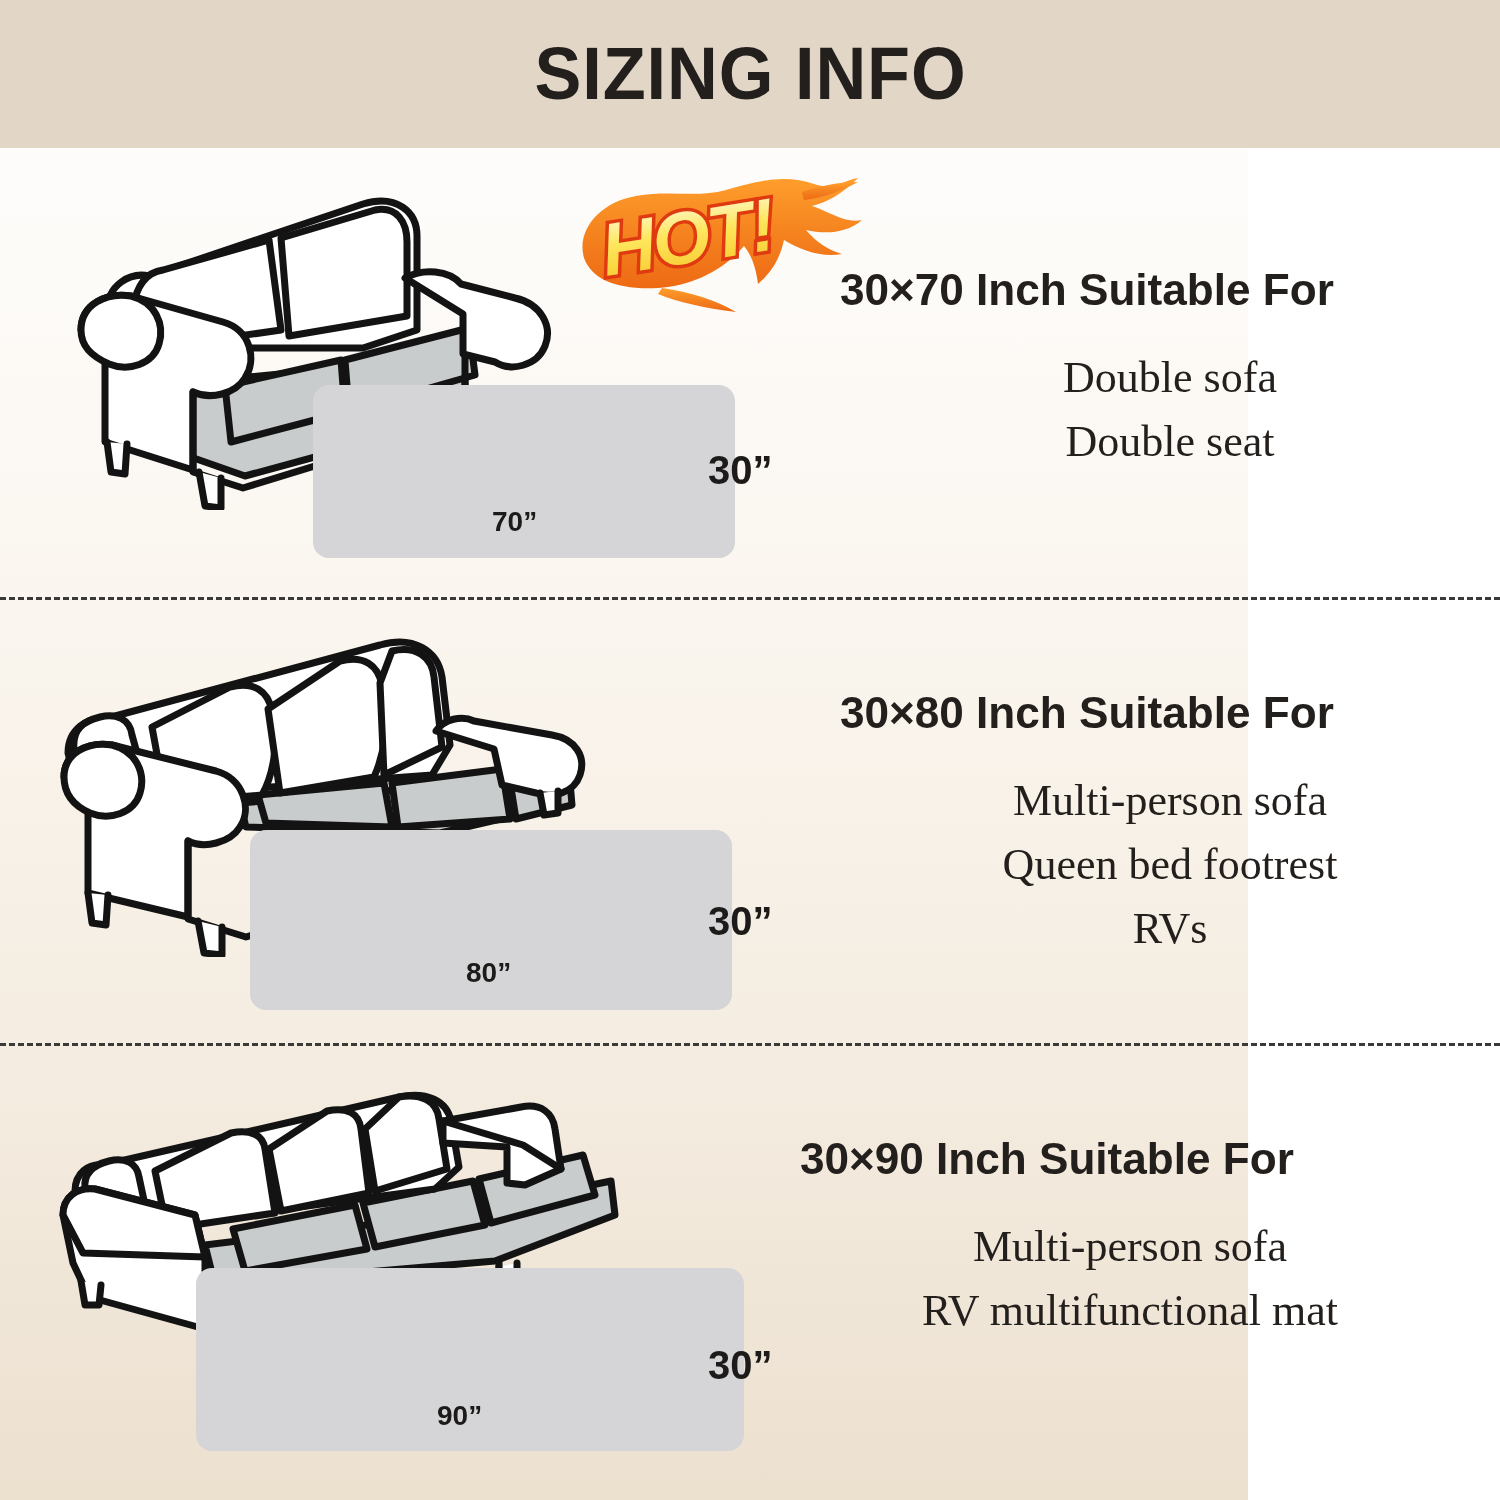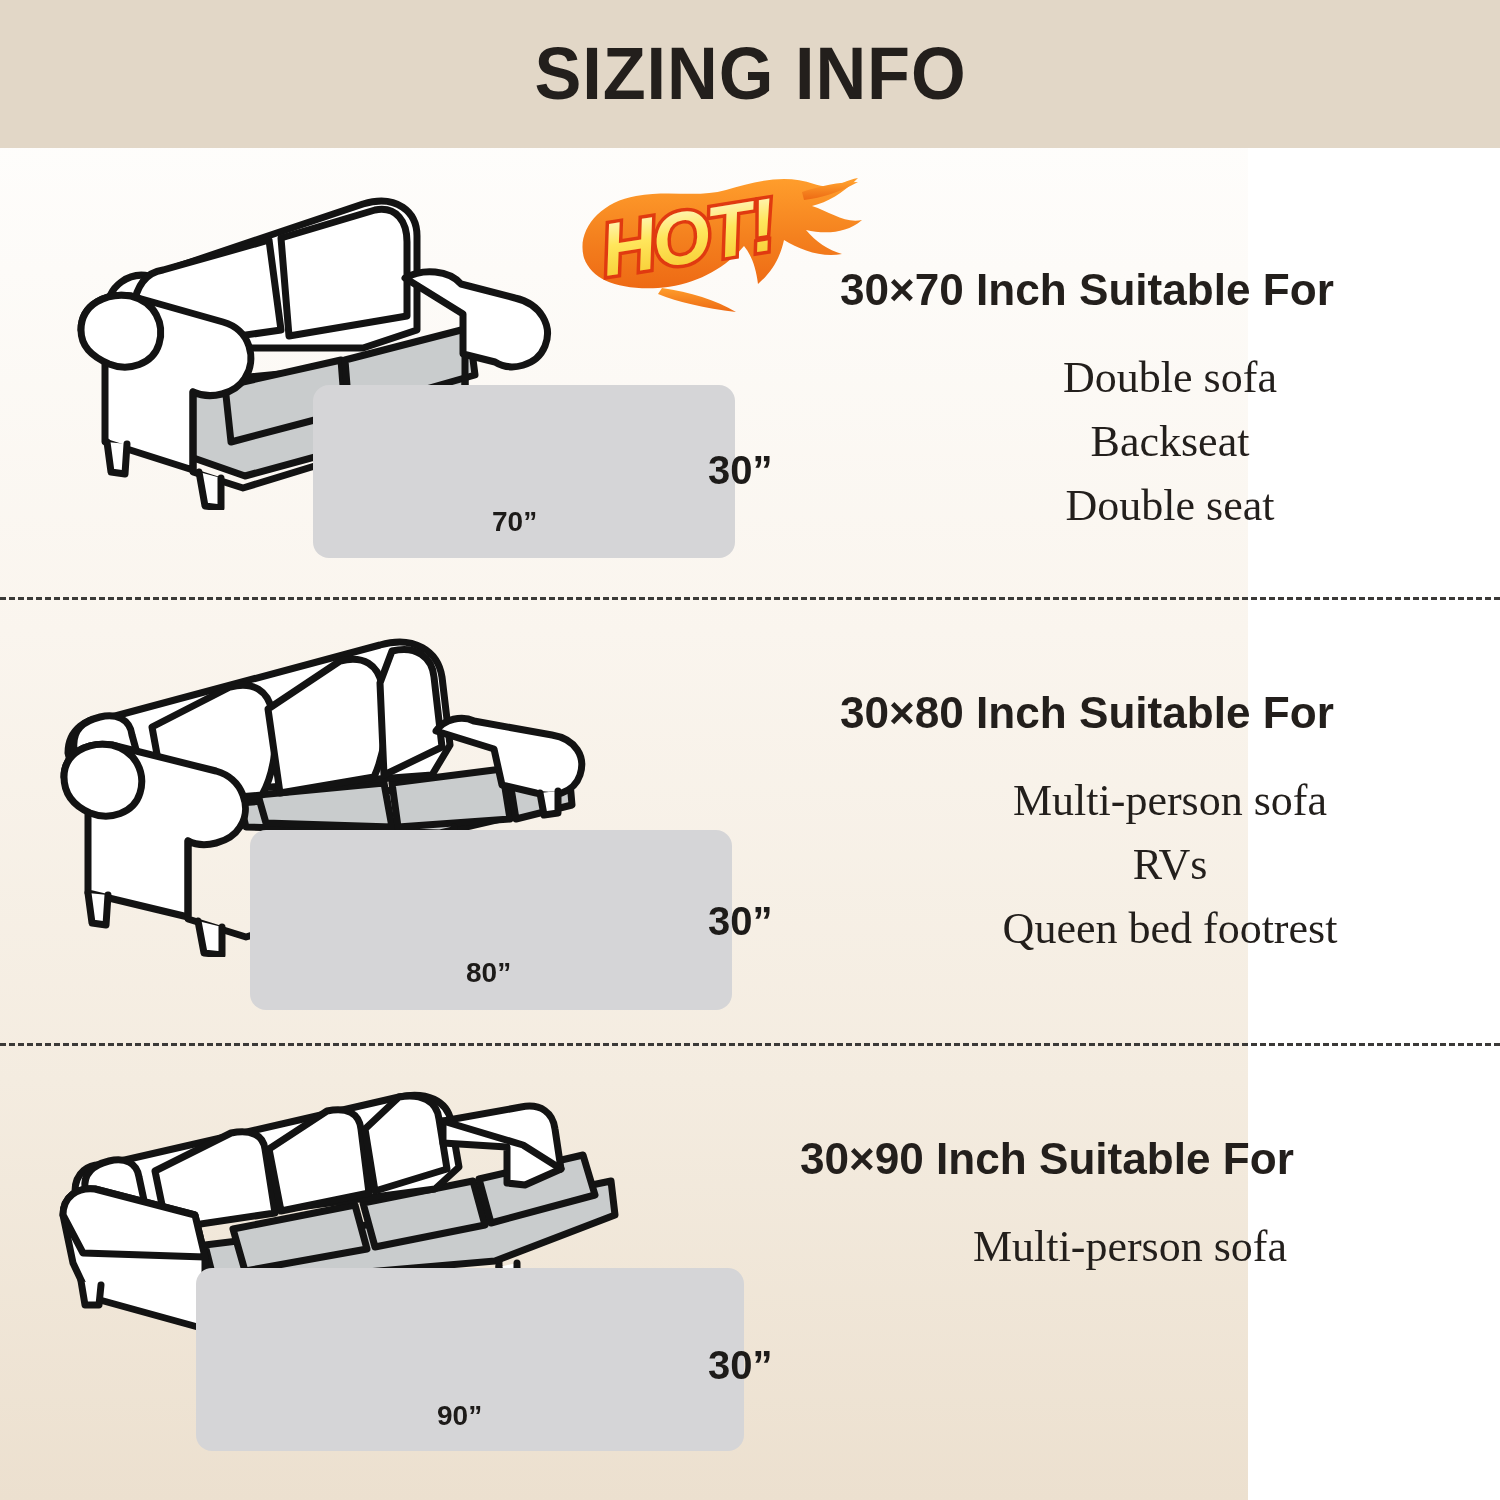--- a/index.html
+++ b/index.html
@@ -210,21 +210,20 @@
     </div>
 
     <div class="dim-rect" style="left:313px; top:237px; width:422px; height:173px;"></div>
     <div class="dim-width" style="left:492px; top:358px;">70”</div>
     <div class="dim-height" style="left:708px; top:300px;">30”</div>
 
     <div class="text-col" style="left:840px; top:98px;margin-top:18px;">
       <div class="size-heading">30×70 Inch Suitable For</div>
       <div class="use-list">
         <div class="use-item">Double sofa</div>
-        <div class="use-item">Backseat</div>
         <div class="use-item">Double seat</div>
       </div>
     </div>
   </div>
 
   <div class="divider" id="divider-1"></div>
 
   <div class="section" id="section-2">
 
     <div class="illustration" style="left:40px; top:28px; width:560px; height:330px;">
@@ -266,22 +265,22 @@
     </div>
 
     <div class="dim-rect" style="left:250px; top:231px; width:482px; height:180px;"></div>
     <div class="dim-width" style="left:466px; top:358px;text-align:right;">80”</div>
     <div class="dim-height" style="left:708px; top:300px;">30”</div>
 
     <div class="text-col" style="left:840px; top:88px;">
       <div class="size-heading">30×80 Inch Suitable For</div>
       <div class="use-list">
         <div class="use-item">Multi-person sofa</div>
+        <div class="use-item">Queen bed footrest</div>
         <div class="use-item">RVs</div>
-        <div class="use-item">Queen bed footrest</div>
       </div>
     </div>
   </div>
 
   <div class="divider" id="divider-2"></div>
 
   <div class="section" id="section-3">
 
     <div class="illustration" style="left:55px; top:40px; width:600px; height:330px;">
       <svg width="600" height="330" viewBox="0 0 600 330" xmlns="http://www.w3.org/2000/svg">
@@ -319,17 +318,18 @@
     </div>
 
     <div class="dim-rect" style="left:196px; top:223px; width:548px; height:183px;"></div>
     <div class="dim-width" style="left:437px; top:355px;">90”</div>
     <div class="dim-height" style="left:708px; top:298px;">30”</div>
 
     <div class="text-col" style="left:800px; top:88px;">
       <div class="size-heading">30×90 Inch Suitable For</div>
       <div class="use-list">
         <div class="use-item">Multi-person sofa</div>
+        <div class="use-item">RV multifunctional mat</div>
       </div>
     </div>
   </div>
 
 </div>
 
 </body></html>

